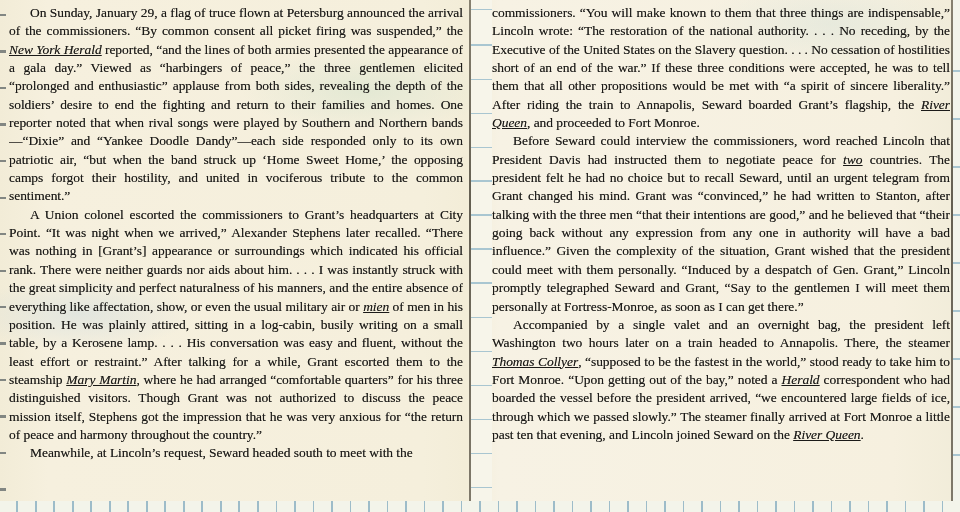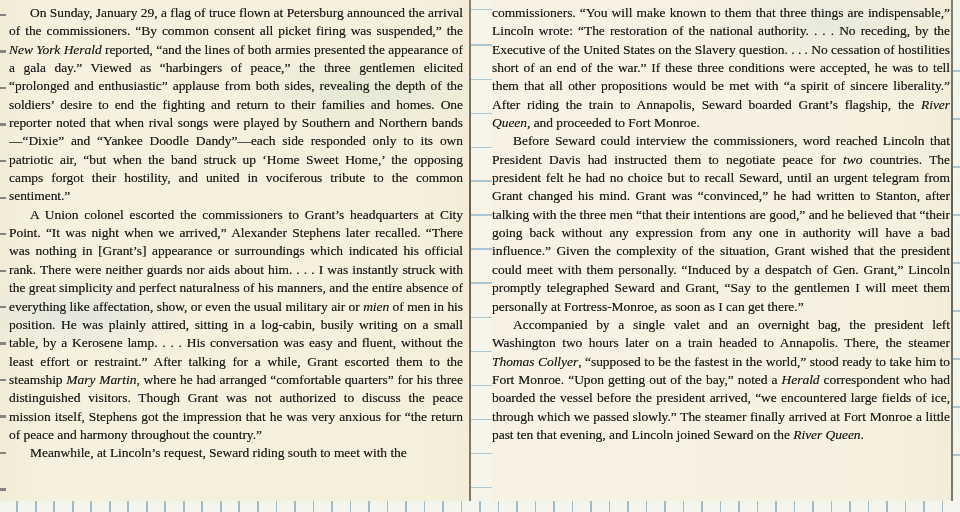--- a/index.html
+++ b/index.html
@@ -13,21 +13,21 @@
   }
   .col {
     position:absolute; top:0; height:512px; overflow:hidden;
     color: var(--text, #1b1a18);
     font-size:13.5px; line-height:18.35px; letter-spacing:-0.05px;
     text-align:justify; padding-top:4px;
     text-shadow: 0 0 0.4px rgba(20,18,15,0.55);
   }
   .col p { margin:0; }
   .col p.indent { text-indent:21px; }
-  .col em { font-style:italic; }
+  .col em { font-style:italic;text-decoration:underline; }
   .col-left  { left:9px;   width:454px; }
   .col-right { left:492px; width:458px; }
 
   .edge-line {
     position:absolute; top:0; bottom:0; width:2px;
     background: linear-gradient(180deg,
       rgba(122,116,100,.9), rgba(92,87,74,.95) 40%, rgba(108,102,88,.85));
   }
   .edge-line.left  { left:469px; }
   .edge-line.right { left:951px; }
@@ -70,21 +70,21 @@
 <body>
 
 <div class="page">
   <div class="tint tint-1"></div>
   <div class="tint tint-2"></div>
   <div class="tint tint-3"></div>
 
   <div class="col col-left">
       <p class="indent"><span>On Sunday, January 29, a flag of truce flown at Petersburg announced the arrival of the commissioners. “By common consent all picket firing was suspended,” the </span><em>New York Herald</em><span> reported, “and the lines of both armies presented the appearance of a gala day.” Viewed as “harbingers of peace,” the three gentlemen elicited “prolonged and enthusiastic” applause from both sides, revealing the depth of the soldiers’ desire to end the fighting and return to their families and homes. One reporter noted that when rival songs were played by Southern and Northern bands—“Dixie” and “Yankee Doodle Dandy”—each side responded only to its own patriotic air, “but when the band struck up ‘Home Sweet Home,’ the opposing camps forgot their hostility, and united in vociferous tribute to the common sentiment.”</span></p>
       <p class="indent"><span>A Union colonel escorted the commissioners to Grant’s headquarters at City Point. “It was night when we arrived,” Alexander Stephens later recalled. “There was nothing in [Grant’s] appearance or surroundings which indicated his official rank. There were neither guards nor aids about him.&nbsp;.&nbsp;.&nbsp;. I was instantly struck with the great simplicity and perfect naturalness of his manners, and the entire absence of everything like affectation, show, or even the usual military air or </span><em>mien</em><span> of men in his position. He was plainly attired, sitting in a log-cabin, busily writing on a small table, by a Kerosene lamp.&nbsp;.&nbsp;.&nbsp;. His conversation was easy and fluent, without the least effort or restraint.” After talking for a while, Grant escorted them to the steamship </span><em>Mary Martin</em><span>, where he had arranged “comfortable quarters” for his three distinguished visitors. Though Grant was not authorized to discuss the peace mission itself, Stephens got the impression that he was very anxious for “the return of peace and harmony throughout the country.”</span></p>
-      <p class="indent"><span>Meanwhile, at Lincoln’s request, Seward riding south to meet with the</span></p>
+      <p class="indent"><span>Meanwhile, at Lincoln’s request, Seward headed south to meet with the</span></p>
     </div>
   <div class="col col-right">
       <p class=""><span>commissioners. “You will make known to them that three things are indispensable,” Lincoln wrote: “The restoration of the national authority.&nbsp;.&nbsp;.&nbsp;. No receding, by the Executive of the United States on the Slavery question.&nbsp;.&nbsp;.&nbsp;. No cessation of hostilities short of an end of the war.” If these three conditions were accepted, he was to tell them that all other propositions would be met with “a spirit of sincere liberality.” After riding the train to Annapolis, Seward boarded Grant’s flagship, the </span><em>River Queen</em><span>, and proceeded to Fort Monroe.</span></p>
       <p class="indent"><span>Before Seward could interview the commissioners, word reached Lincoln that President Davis had instructed them to negotiate peace for </span><em>two</em><span> countries. The president felt he had no choice but to recall Seward, until an urgent telegram from Grant changed his mind. Grant was “convinced,” he had written to Stanton, after talking with the three men “that their intentions are good,” and he believed that “their going back without any expression from any one in authority will have a bad influence.” Given the complexity of the situation, Grant wished that the president could meet with them personally. “Induced by a despatch of Gen. Grant,” Lincoln promptly telegraphed Seward and Grant, “Say to the gentlemen I will meet them personally at Fortress-Monroe, as soon as I can get there.”</span></p>
       <p class="indent"><span>Accompanied by a single valet and an overnight bag, the president left Washington two hours later on a train headed to Annapolis. There, the steamer </span><em>Thomas Collyer</em><span>, “supposed to be the fastest in the world,” stood ready to take him to Fort Monroe. “Upon getting out of the bay,” noted a </span><em>Herald</em><span> correspondent who had boarded the vessel before the president arrived, “we encountered large fields of ice, through which we passed slowly.” The steamer finally arrived at Fort Monroe a little past ten that evening, and Lincoln joined Seward on the </span><em>River Queen</em><span>.</span></p>
     </div>
 
   <div class="left-ruling"></div>
   <div class="gutter"></div>
   <div class="edge-line left"></div>

